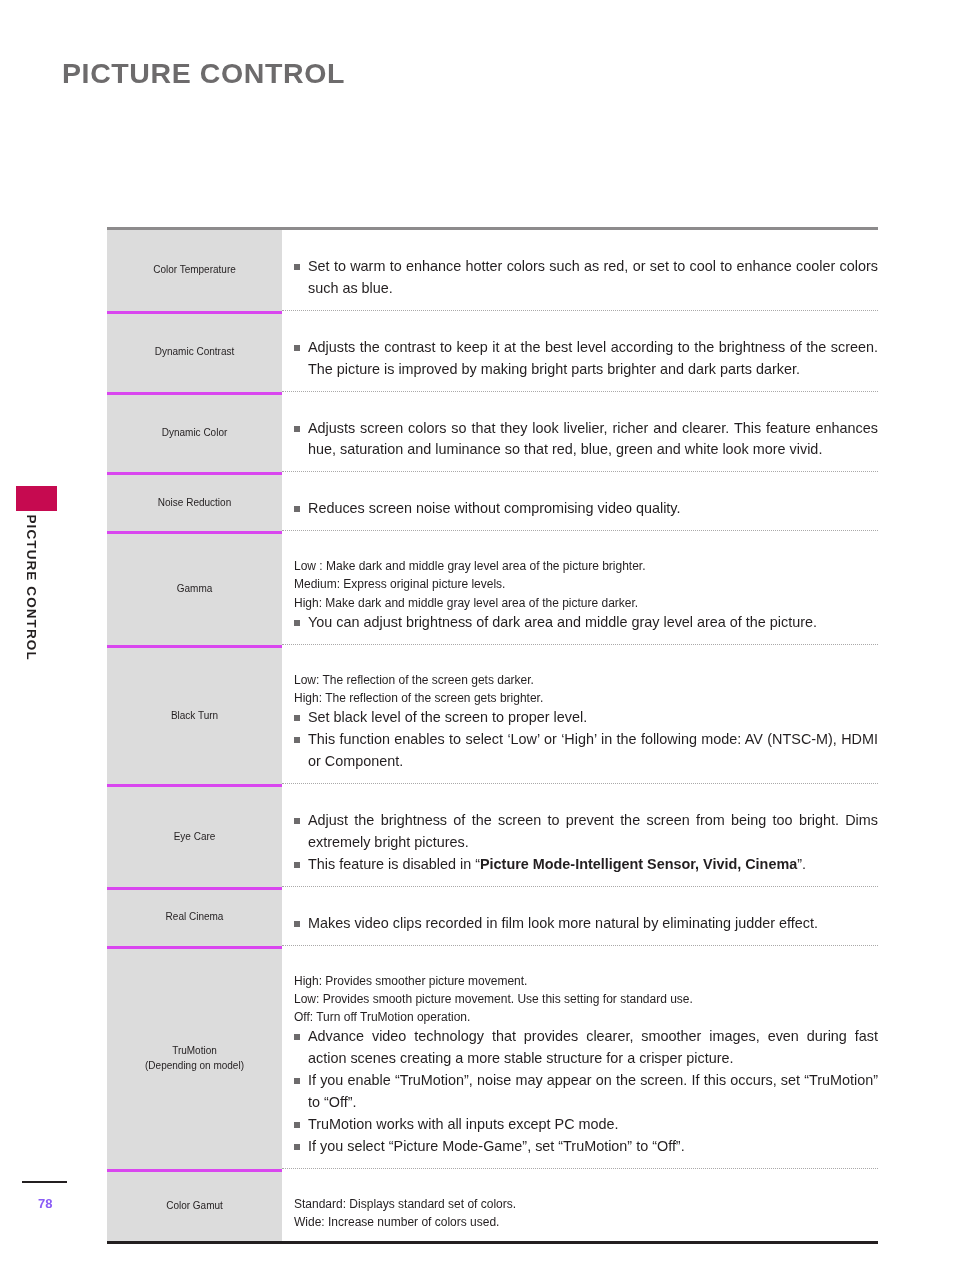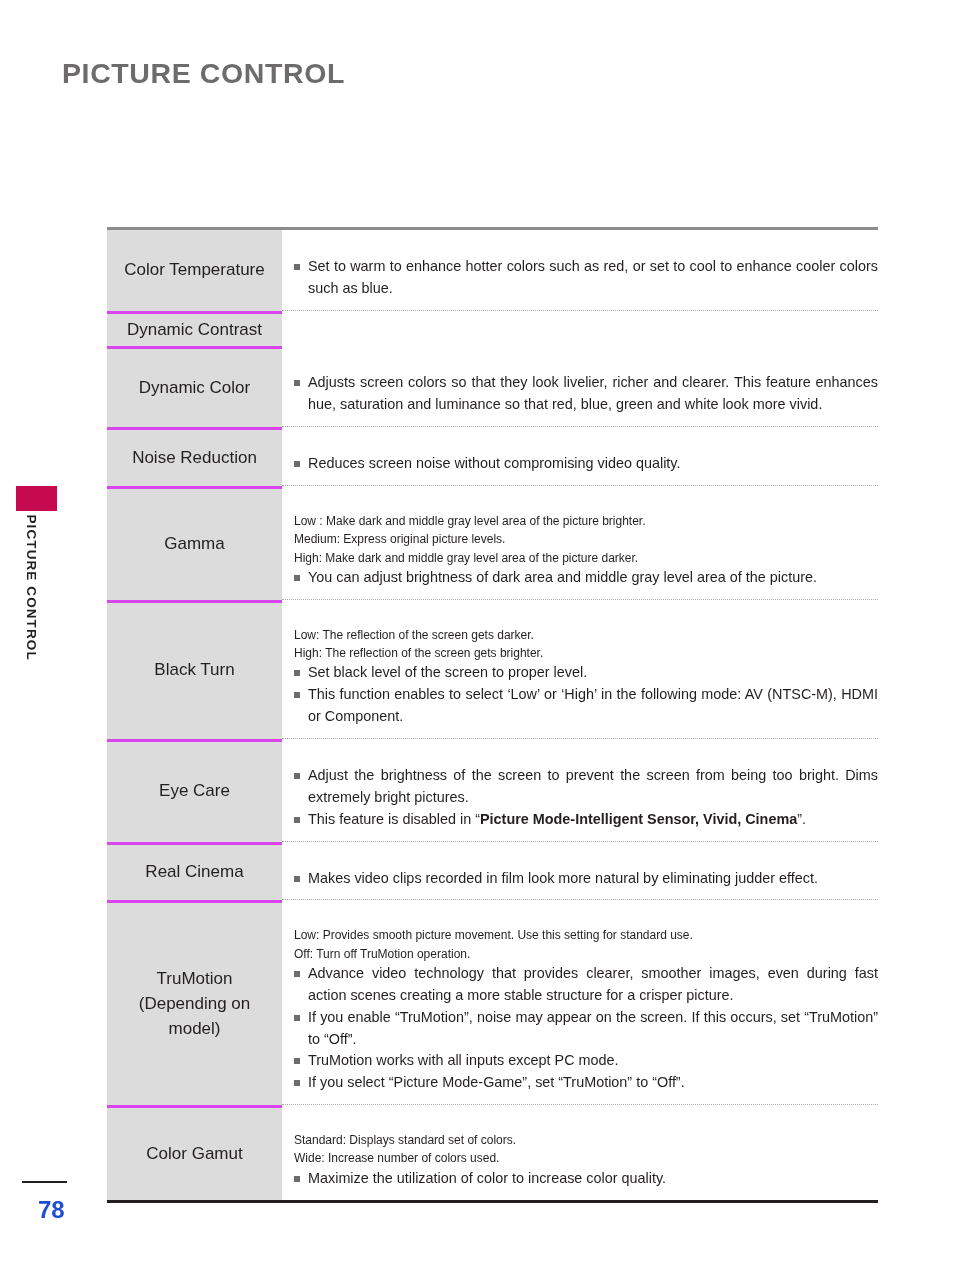--- a/index.html
+++ b/index.html
@@ -57,23 +57,23 @@
     left: 22px;
     top: 1181px;
     width: 45px;
     height: 2px;
     background: #231f20;
   }
   .page-number {
     position: absolute;
     left: 38px;
     top: 1196px;
-    font-size: 24px;
-    font-weight: bold;
-    color: #1d4ed8;
+    font-size: 13px;
+    font-weight: bold;
+    color: #8b5cf6;
   }
 
   
   .table-wrap {
     position: absolute;
     left: 107px;
     top: 227px;
     width: 771px;
   }
   .rule-top {
@@ -93,21 +93,21 @@
     width: 100%;
   }
   .row .label-cell {
     width: 175px;
     min-width: 175px;
     background: #dcdcdc;
     display: flex;
     align-items: center;
     justify-content: center;
     text-align: center;
-    font-size: 17px;
+    font-size: 10px;
     color: #231f20;
     line-height: 1.45;
     padding: 4px 4px;
     box-sizing: border-box;
   }
   .row .label-cell .lbl-sub {
     display: block;
   }
   .row .content-cell {
     flex: 1;
@@ -167,20 +167,23 @@
           <div><span>Color Temperature</span></div>
         </div>
         <div class="content-cell">
           <div class="bullet-line just">Set to warm to enhance hotter colors such as red, or set to cool to enhance cooler colors such as blue.</div>
         </div>
       </div>
       <div class="row">
         <div class="label-cell">
           <div><span>Dynamic Contrast</span></div>
         </div>
+        <div class="content-cell">
+          <div class="bullet-line just">Adjusts the contrast to keep it at the best level according to the brightness of the screen. The picture is improved by making bright parts brighter and dark parts darker.</div>
+        </div>
       </div>
       <div class="row">
         <div class="label-cell">
           <div><span>Dynamic Color</span></div>
         </div>
         <div class="content-cell">
           <div class="bullet-line just">Adjusts screen colors so that they look livelier, richer and clearer. This feature enhances hue, saturation and luminance so that red, blue, green and white look more vivid.</div>
         </div>
       </div>
       <div class="row">
@@ -228,36 +231,36 @@
         </div>
         <div class="content-cell">
           <div class="bullet-line just">Makes video clips recorded in film look more natural by eliminating judder effect.</div>
         </div>
       </div>
       <div class="row">
         <div class="label-cell">
           <div><span>TruMotion</span><span class="lbl-sub">(Depending on model)</span></div>
         </div>
         <div class="content-cell">
+          <div class="line">High: Provides smoother picture movement.</div>
           <div class="line">Low: Provides smooth picture movement. Use this setting for standard use.</div>
           <div class="line">Off: Turn off TruMotion operation.</div>
           <div class="bullet-line just">Advance video technology that provides clearer, smoother images, even during fast action scenes creating a more stable structure for a crisper picture.</div>
           <div class="bullet-line just">If you enable “TruMotion”, noise may appear on the screen. If this occurs, set “TruMotion” to “Off”.</div>
           <div class="bullet-line">TruMotion works with all inputs except PC mode.</div>
           <div class="bullet-line">If you select “Picture Mode-Game”, set “TruMotion” to “Off”.</div>
         </div>
       </div>
       <div class="row">
         <div class="label-cell">
           <div><span>Color Gamut</span></div>
         </div>
         <div class="content-cell">
           <div class="line">Standard: Displays standard set of colors.</div>
           <div class="line">Wide: Increase number of colors used.</div>
-          <div class="bullet-line">Maximize the utilization of color to increase color quality.</div>
         </div>
       </div>
     </div>
   <div class="rule-bottom"></div>
 </div>
 
 <div class="footer-rule"></div>
 <div class="page-number">78</div>
 
 </body></html>

